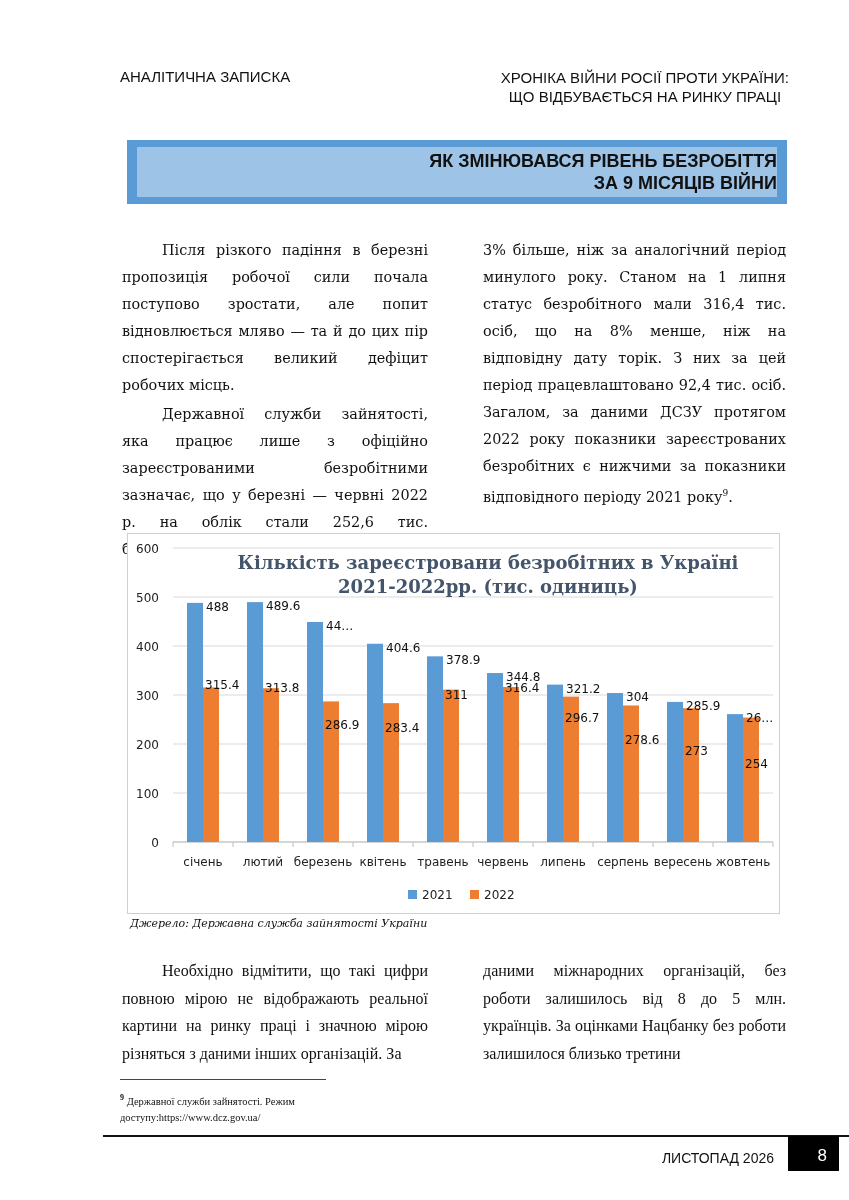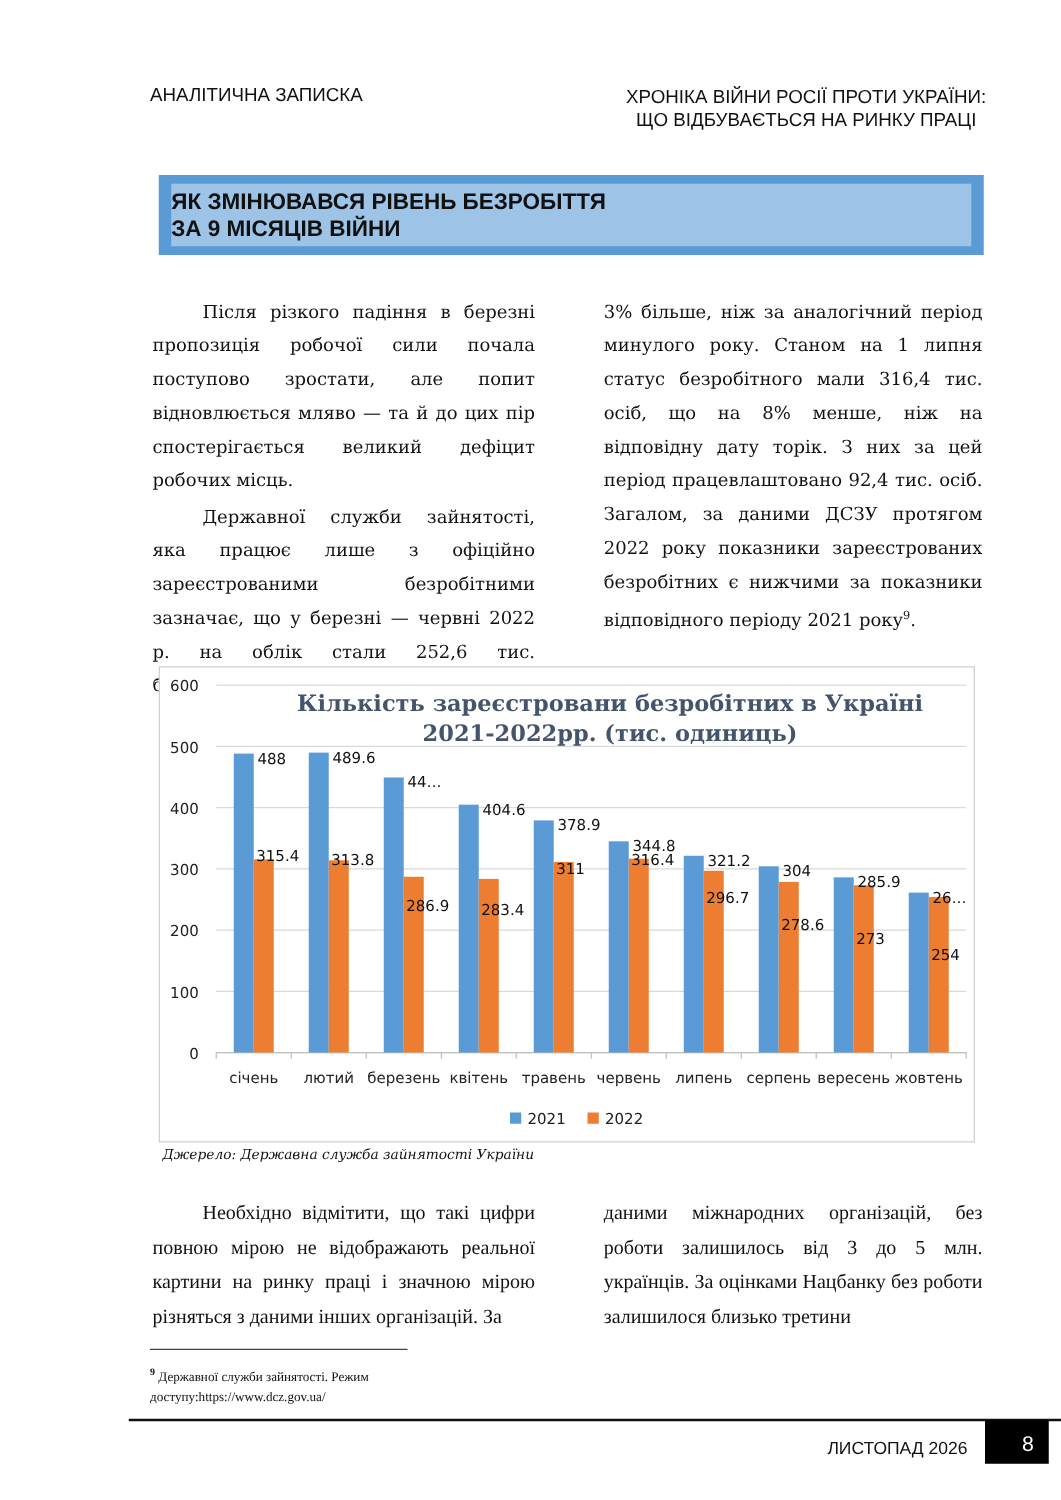--- a/index.html
+++ b/index.html
@@ -1,20 +1,20 @@
 <!DOCTYPE html>
 <html><head>
 <meta charset="utf-8">
 <style>
   html, body { margin:0; padding:0; background:#fff; }
   body { width:849px; height:1200px; position:relative; overflow:hidden; font-family:"DejaVu Serif", serif; color:#111; }
   .hdr-left { position:absolute; left:120px; top:68px; font-family:"Liberation Sans", sans-serif; font-size:15px; }
   .hdr-right { position:absolute; right:60px; top:68px; text-align:center; font-family:"Liberation Sans", sans-serif; font-size:15px; line-height:19px; }
   .banner { position:absolute; left:127px; top:140px; width:660px; height:64px; background:#5b9bd5; box-sizing:border-box; padding:7px 10px; }
-  .banner-inner { background:#9dc3e6; width:100%; height:100%; display:flex; flex-direction:column; align-items:flex-start; justify-content:center; font-family:"Liberation Sans", sans-serif; font-weight:bold; font-size:18px; line-height:22px; }
+  .banner-inner { background:#9dc3e6; width:100%; height:100%; display:flex; flex-direction:column; align-items:flex-end; justify-content:center; font-family:"Liberation Sans", sans-serif; font-weight:bold; font-size:18px; line-height:22px; }
   .col { position:absolute; font-size:14.4px; line-height:27px; text-align:justify; }
   .col p { margin:2px; text-indent:40px; }
   .col p.noindent { text-indent:0; }
   .col1 { left:120px; top:235px; width:310px; }
   .col2 { left:481px; top:235px; width:307px; }
   .chart-box { position:absolute; left:127px; top:533px; width:653px; height:381px; border:1px solid #d0d0d0; box-sizing:border-box; background:#fff; }
   .source { position:absolute; left:130px; top:917px; font-size:11px; font-style:italic; }
   .col3 { left:120px; top:955px; width:310px; font-family:"Liberation Serif", serif; font-size:16px; line-height:27.5px; }
   .col4 { left:481px; top:955px; width:307px; font-family:"Liberation Serif", serif; font-size:16px; line-height:27.5px; }
   .fn-line { position:absolute; left:120px; top:1079px; width:206px; height:1px; background:#444; }
@@ -135,21 +135,21 @@
       <text x="356" y="365" font-size="12" fill="#222">2022</text>
     </svg>
 </div>
 
 <div class="source">Джерело: Державна служба зайнятості України</div>
 
 <div class="col col3">
   <p>Необхідно відмітити, що такі цифри повною мірою не відображають реальної картини на ринку праці і значною мірою різняться з даними інших організацій. За</p>
 </div>
 <div class="col col4">
-  <p class="noindent">даними міжнародних організацій, без роботи залишилось від 3 до 5 млн. українців. За оцінками Нацбанку без роботи залишилося близько третини</p>
+  <p class="noindent">даними міжнародних організацій, без роботи залишилось від 8 до 5 млн. українців. За оцінками Нацбанку без роботи залишилося близько третини</p>
 </div>
 
 <div class="fn-line"></div>
 <div class="footnote">
   <sup>9</sup>
   <span>Державної служби зайнятості. Режим доступу:https://www.dcz.gov.ua/</span>
 </div>
 
 <div class="footer-line"></div>
 <div class="footer-date">ЛИСТОПАД 2026</div>

